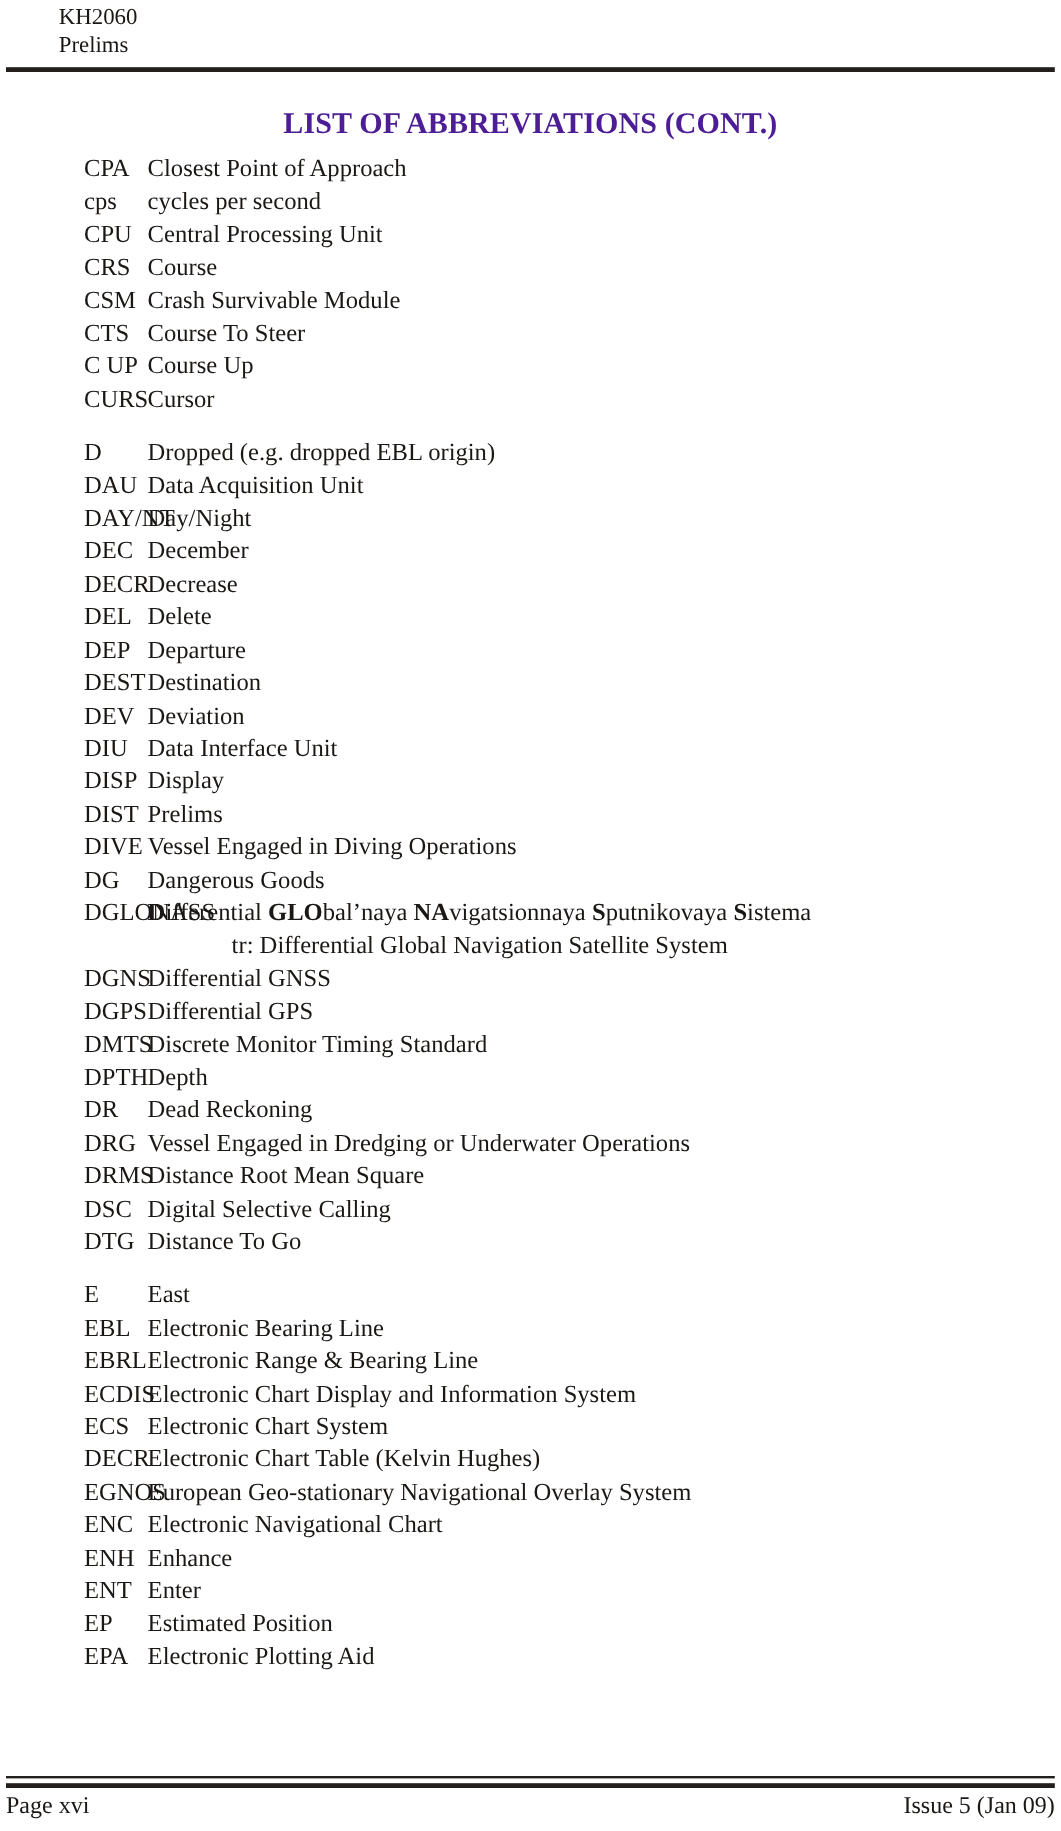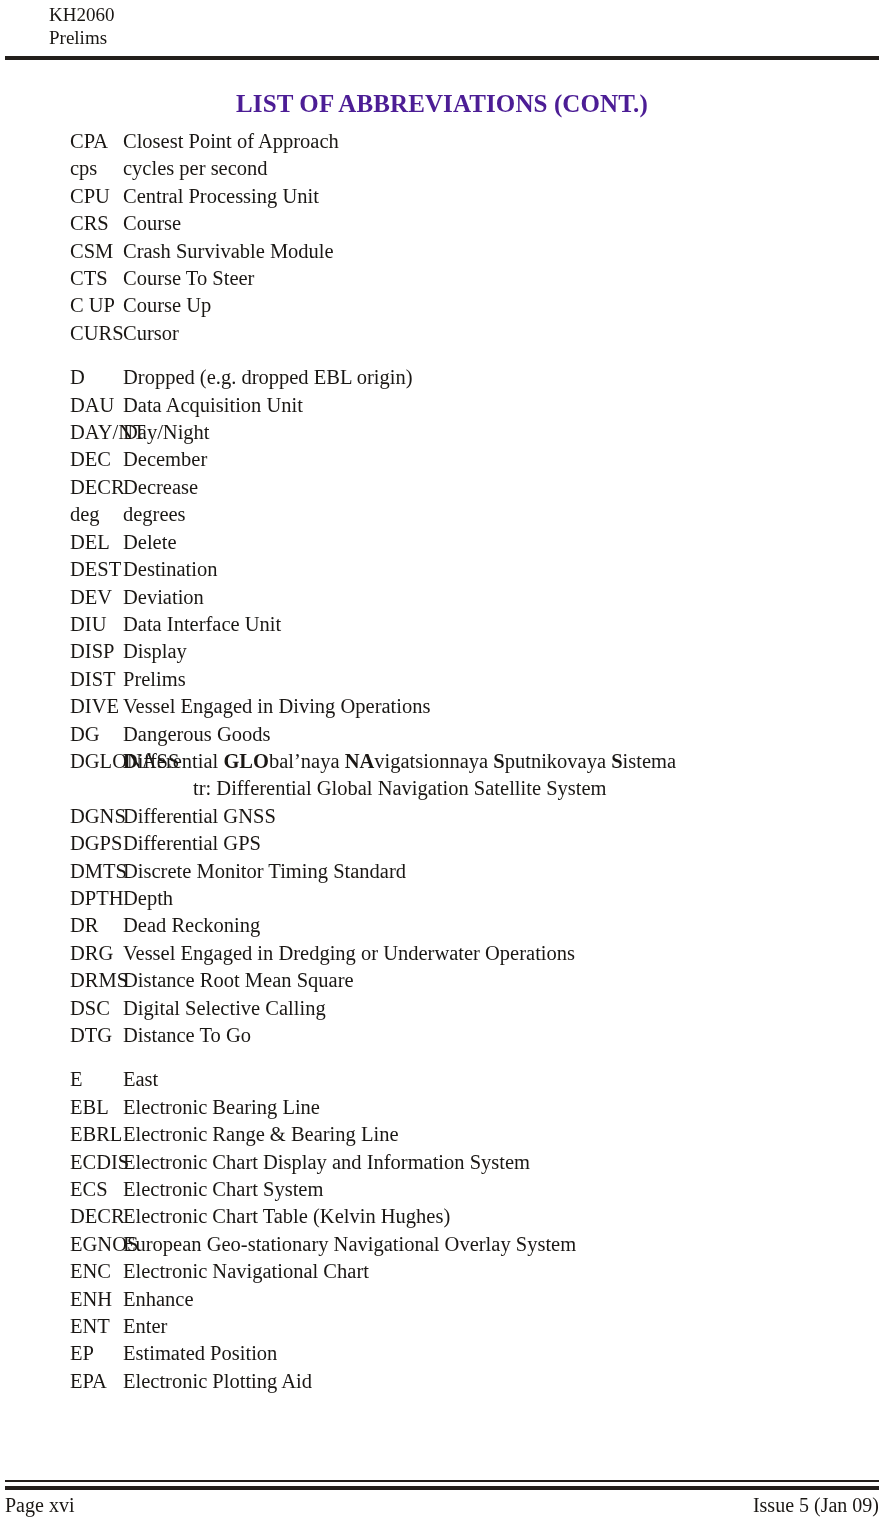--- a/index.html
+++ b/index.html
@@ -192,26 +192,26 @@
         </div>
         <div class="row">
           <div class="abbr">DEC</div>
           <div class="defn">December</div>
         </div>
         <div class="row">
           <div class="abbr">DECR</div>
           <div class="defn">Decrease</div>
         </div>
         <div class="row">
-          <div class="abbr">deg</div>
-          <div class="defn">degrees</div>
-        </div>
-        <div class="row">
           <div class="abbr">DEL</div>
           <div class="defn">Delete</div>
+        </div>
+        <div class="row">
+          <div class="abbr">DEP</div>
+          <div class="defn">Departure</div>
         </div>
         <div class="row">
           <div class="abbr">DEST</div>
           <div class="defn">Destination</div>
         </div>
         <div class="row">
           <div class="abbr">DEV</div>
           <div class="defn">Deviation</div>
         </div>
         <div class="row">

